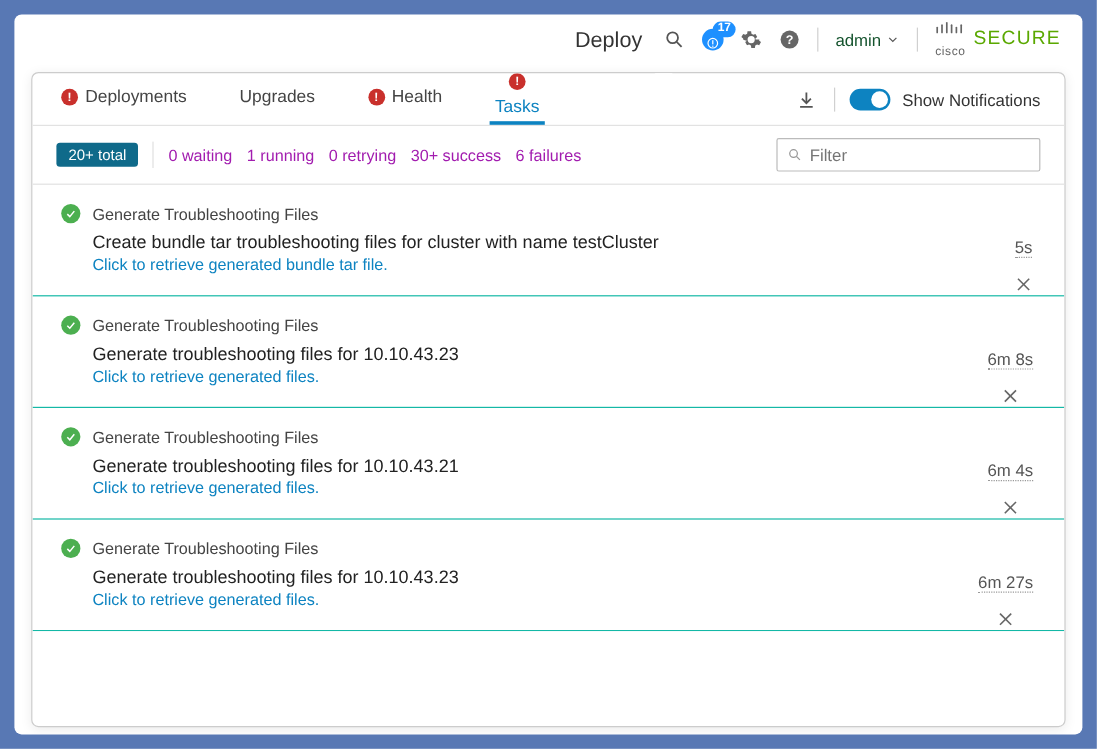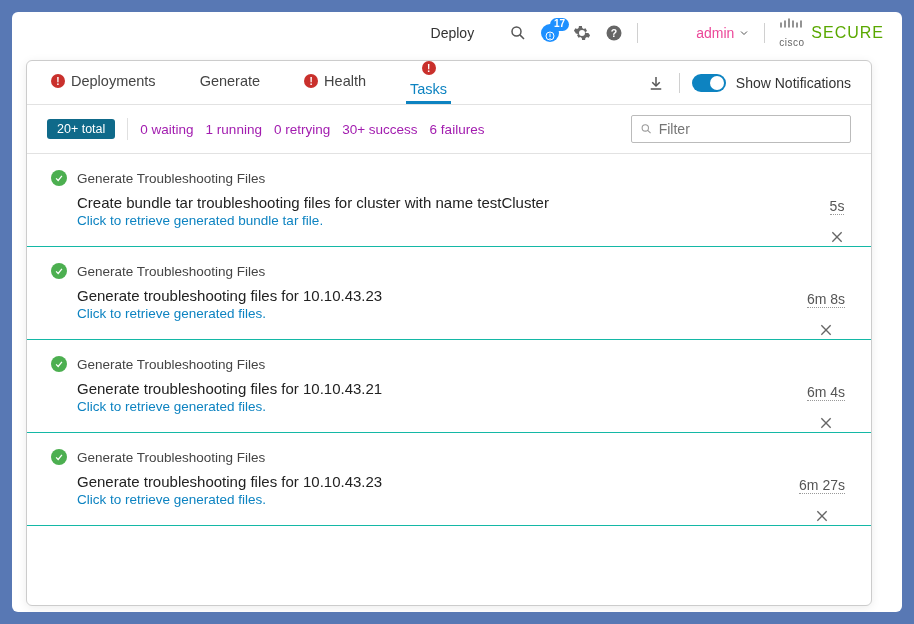--- a/index.html
+++ b/index.html
@@ -19,21 +19,21 @@
     position: relative;
   }
   .appbar {
     height: 42px;
     display: flex;
     align-items: center;
     justify-content: flex-end;
     padding: 0 18px;
     gap: 14px;
   }
-  .deploy-label { font-size: 14px; color: #333; margin-right: 21px; }
+  .deploy-label { font-size: 18px; color: #333; margin-right: 4px; }
   .top-icon { width: 18px; height: 18px; color: #555; display: flex; align-items: center; justify-content: center; cursor: pointer; }
   .notif-pill {
     position: relative;
     width: 18px; height: 18px;
     background: #1e90ff;
     border-radius: 50%;
     display: flex; align-items: flex-end; justify-content: center;
   }
   .notif-pill svg { width: 12px; height: 12px; }
   .notif-count {
@@ -42,29 +42,29 @@
     background: #1e90ff;
     color: #fff;
     font-size: 10px;
     padding: 0 4px;
     border-radius: 8px;
     line-height: 12px;
     height: 13px;
     font-weight: 600;
   }
   .vbar { width: 1px; height: 20px; background: #d0d0d0; }
-  .user { font-size: 14px; color: #ec4899; display: flex; align-items: center; gap: 4px; cursor: pointer; margin-left: 44px; }
+  .user { font-size: 14px; color: #14532d; display: flex; align-items: center; gap: 4px; cursor: pointer; }
   .brand { display: flex; align-items: center; gap: 6px; }
   .brand-cisco { font-size: 10px; letter-spacing: 0.5px; color: #666; line-height: 1; }
   .brand-secure { font-size: 16px; color: #5aa800; font-weight: 500; letter-spacing: 1px; }
 
   .panel {
     border: 1px solid #ccc;
     border-radius: 6px;
-    margin: 6px 30px 0 14px;
+    margin: 6px 14px 0 14px;
     background: #fff;
     height: 546px;
     overflow: hidden;
     position: relative;
     box-shadow: 0 2px 10px rgba(0,0,0,0.08);
   }
   .panel-pointer {
     position: absolute;
     top: -7px;
     left: 520px;
@@ -226,21 +226,21 @@
 
   <div class="panel">
     <div class="panel-pointer"></div>
 
     <div class="tabbar">
       <div class="tab">
         <span class="warn-dot"></span>
         <span>Deployments</span>
       </div>
       <div class="tab">
-        <span>Generate</span>
+        <span>Upgrades</span>
       </div>
       <div class="tab">
         <span class="warn-dot"></span>
         <span>Health</span>
       </div>
       <div class="tab active">
         <span class="warn-dot"></span>
         <span>Tasks</span>
       </div>
       <div class="spacer"></div>

